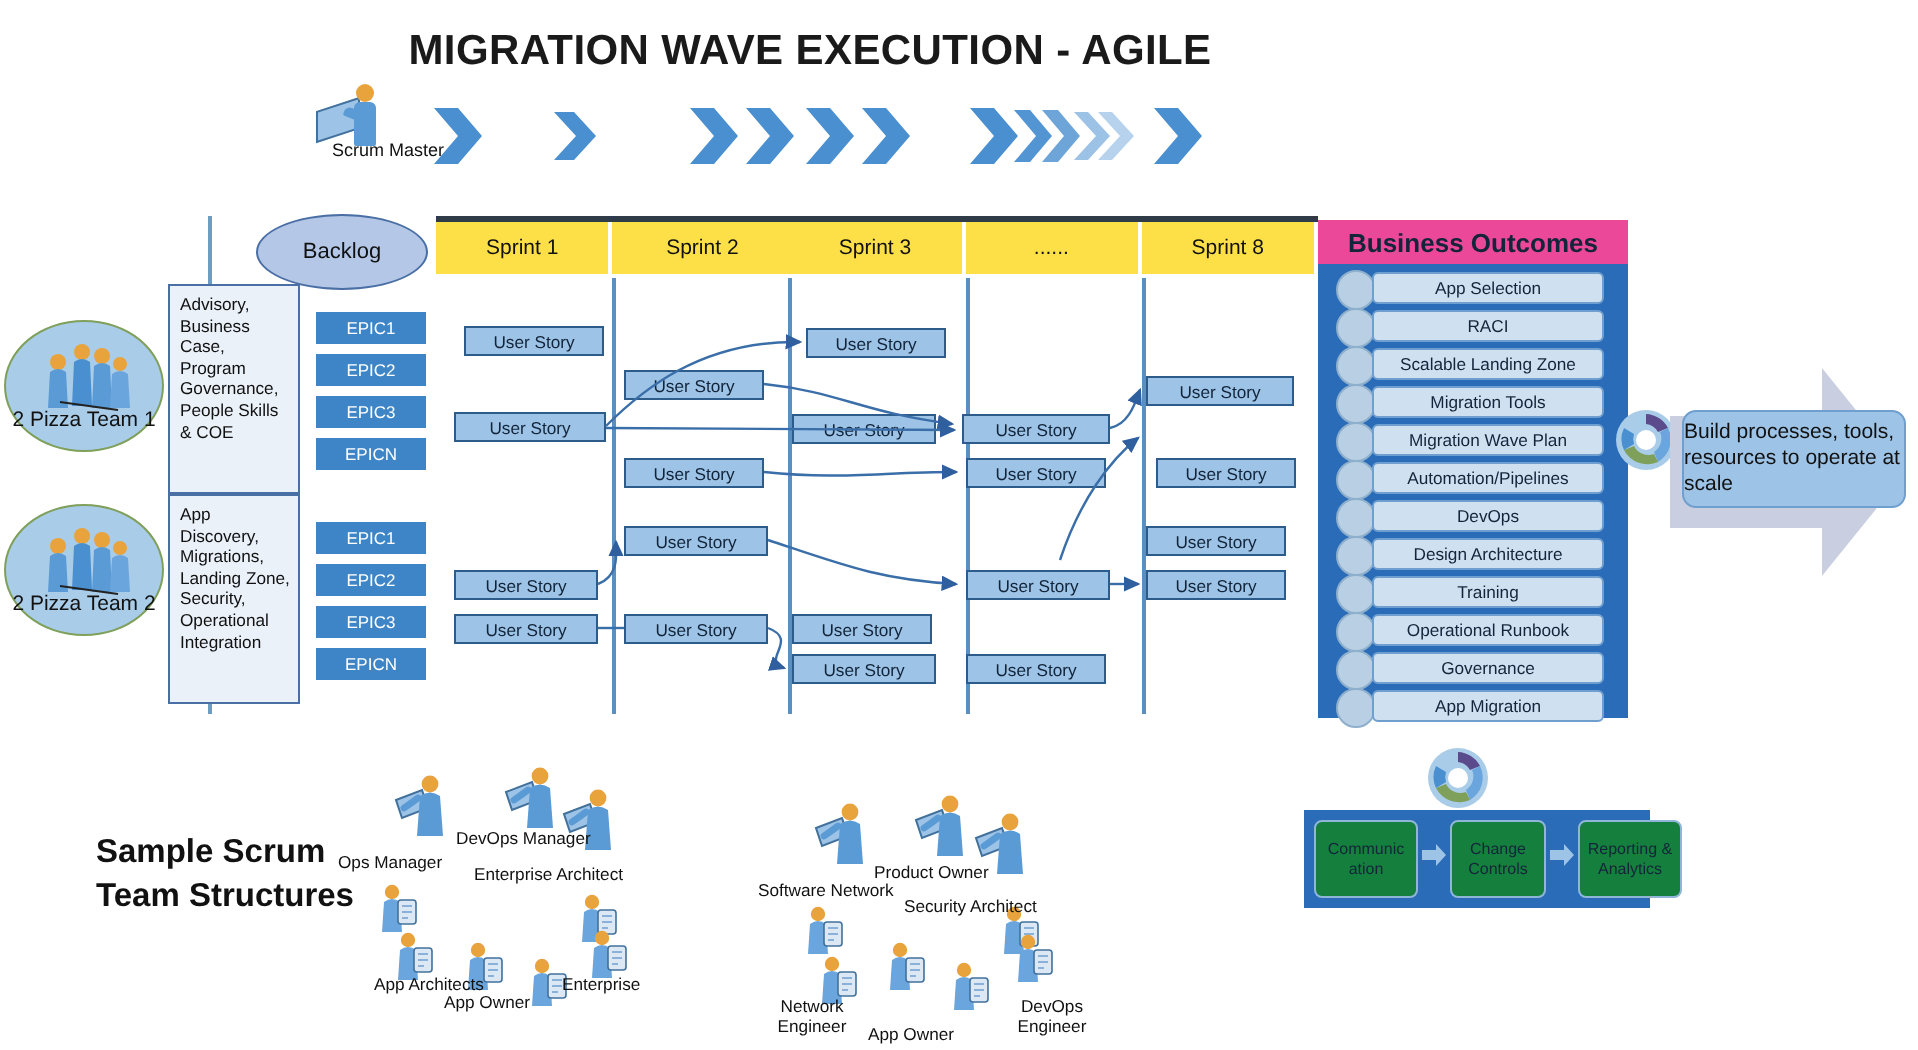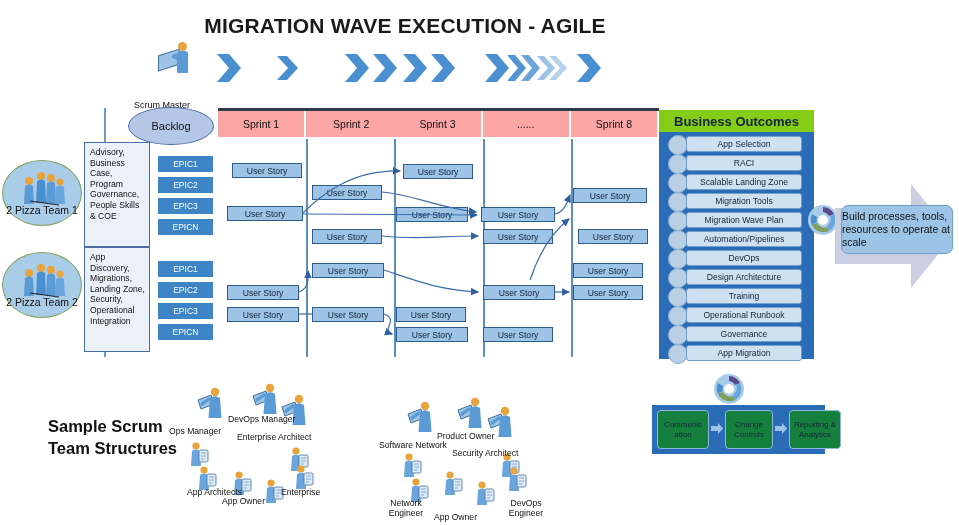--- a/index.html
+++ b/index.html
@@ -10,21 +10,21 @@
          font-weight:700;letter-spacing:.2px;color:#1a1a1a;}
   
   .person{position:absolute;}
   .p-head{position:absolute;border-radius:50%;background:#e8a33d;}
   .p-body{position:absolute;background:#5b9bd5;border-radius:3px 3px 1px 1px;}
   .p-board{position:absolute;background:#9dc3e6;border:1px solid #41719c;
            transform:skewY(-18deg);}
   .chev{position:absolute;}
   .chev svg{display:block;}
   #hdrline{left:218px;top:108px;width:441px;height:3px;background:#2f3b47;}
-  .sprintcell{position:absolute;top:111px;height:26px;background:#fca5a5;
+  .sprintcell{position:absolute;top:111px;height:26px;background:#fde047;
               border-right:2px solid #fff;box-sizing:border-box;
               font-size:10.5px;color:#111;display:flex;align-items:center;
               justify-content:center;}
   .colline{position:absolute;top:139px;width:2px;height:218px;background:#5b8fc0;}
   #gridleftline{left:104px;top:108px;width:2px;height:249px;background:#6d9dc5;}
   #backlog{left:128px;top:107px;width:84px;height:36px;border-radius:50%;
            background:#b4c7e7;border:1px solid #4a6fa5;font-size:11px;
            display:flex;align-items:center;justify-content:center;color:#111;}
   .teambox{position:absolute;left:84px;width:66px;background:#eaf1f9;
            border:1px solid #4a6fa5;box-sizing:border-box;font-size:8.6px;
@@ -35,21 +35,21 @@
   .circle-team{position:absolute;left:2px;width:78px;height:64px;border-radius:50%;
         background:#a9cce8;border:1.5px solid #7fa05a;}
   .circle-team .lbl{position:absolute;left:0;right:0;bottom:9px;text-align:center;
         font-size:10.5px;color:#111;}
   .us{position:absolute;height:15px;background:#9dc3e6;border:1px solid #2e5c8a;
       box-sizing:border-box;font-size:8.6px;color:#12243a;display:flex;
       align-items:center;justify-content:center;}
   
   #bo{left:659px;top:110px;width:155px;height:249px;background:#2b6cb8;}
   #botitle{position:absolute;left:659px;top:110px;width:155px;height:22px;
-           background:#84cc16;font-size:13px;font-weight:700;color:#14243a;
+           background:#ec4899;font-size:13px;font-weight:700;color:#14243a;
            display:flex;align-items:center;justify-content:center;}
   .bopill{position:absolute;left:686px;width:116px;height:16px;
           background:#cfe0f1;border:1px solid #6f9fcf;border-radius:3px;
           box-sizing:border-box;font-size:8.6px;color:#14243a;
           display:flex;align-items:center;justify-content:center;}
   .bodot{position:absolute;left:668px;width:18px;height:18px;border-radius:50%;
          background:#b9cfe4;border:1px solid #8fb0cd;}
   
   #bigarrow{left:835px;top:182px;width:120px;height:108px;}
   #callout{left:841px;top:205px;width:110px;height:47px;background:#9dc3e6;
@@ -73,21 +73,21 @@
 <body>
 
 <div class="abs" id="title">MIGRATION WAVE EXECUTION - AGILE</div>
 
 <div class="abs person" style="left:158px;top:40px;width:40px;height:44px;">
   <div class="p-board" style="left:0px;top:12px;width:20px;height:14px;"></div>
   <div class="p-head" style="left:20px;top:2px;width:9px;height:9px;"></div>
   <div class="p-body" style="left:19px;top:11px;width:11px;height:22px;"></div>
   <div class="p-body" style="left:14px;top:14px;width:7px;height:5px;transform:rotate(22deg);"></div>
 </div>
-<div class="abs" style="left:134px;top:100px;width:88px;text-align:left;font-size:9px;">Scrum Master</div>
+<div class="abs" style="left:134px;top:70px;width:88px;text-align:right;font-size:9px;">Scrum Master</div>
 
 <div class="abs chev" style="left:215px;top:52px;">
   <svg width="390" height="32" viewBox="0 0 390 32">
     <g fill="#4a8fd0">
       <path d="M2,2 L14,2 L26,16 L14,30 L2,30 L14,16 Z"></path>
       <path d="M62,4 L72,4 L83,16 L72,28 L62,28 L73,16 Z"></path>
       <path d="M130,2 L142,2 L154,16 L142,30 L130,30 L142,16 Z"></path>
       <path d="M158,2 L170,2 L182,16 L170,30 L158,30 L170,16 Z"></path>
       <path d="M188,2 L200,2 L212,16 L200,30 L188,30 L200,16 Z"></path>
       <path d="M216,2 L228,2 L240,16 L228,30 L216,30 L228,16 Z"></path>

